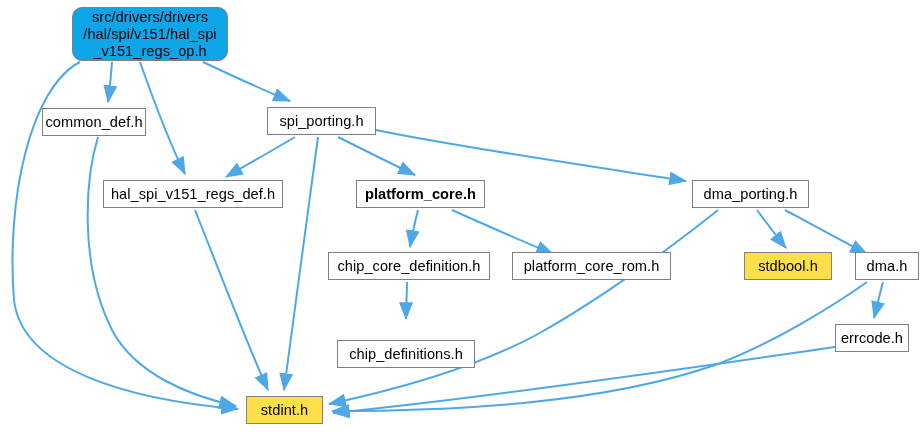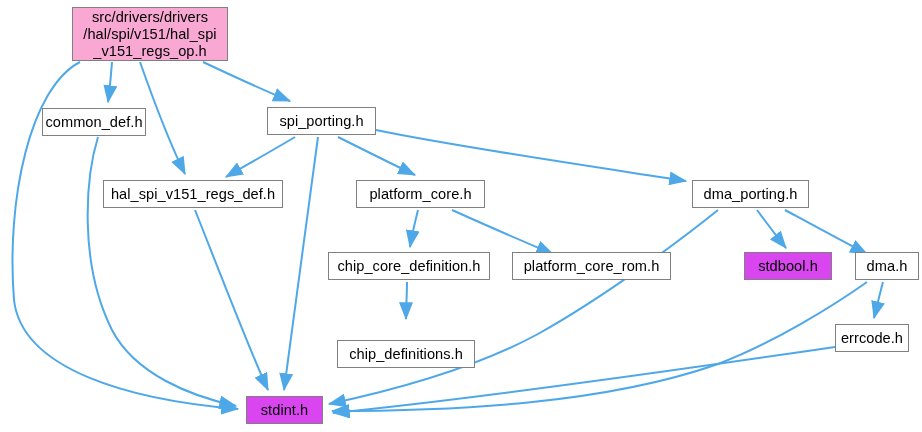--- a/index.html
+++ b/index.html
@@ -31,22 +31,22 @@
     font-size: 14.6px;
     line-height: 17px;
     display: flex;
     align-items: center;
     justify-content: center;
     text-align: center;
     white-space: pre-line;
     letter-spacing: 0.05px;
     z-index: 5;
   }
-  .node.gray  { background: #d946ef; }
-  .node.root  { background: #f9a8d4; }
+  .node.gray  { background: #fde047; }
+  .node.root  { background: #0ea5e9; border-radius: 10px; }
 </style>
 </head>
 <body>
 
 <div id="graph-root">
 
   <svg id="edge-layer" viewBox="0 0 922 432" xmlns="http://www.w3.org/2000/svg">
     <defs>
       <marker id="arrowhead" markerWidth="9" markerHeight="7" refX="8.4" refY="3.5" orient="auto" markerUnits="strokeWidth">
         <path d="M 0,0 L 9,3.5 L 0,7 z" fill="#4ea8e8"></path>
@@ -75,21 +75,21 @@
       </g>
   </svg>
 
   <div id="nodes-layer">
       <div class="node root" style="left: 72px; top: 7px; width: 156px; height: 54px;">src/drivers/drivers
 /hal/spi/v151/hal_spi
 _v151_regs_op.h</div>
       <div class="node" style="left: 42px; top: 108px; width: 104px; height: 28px;">common_def.h</div>
       <div class="node" style="left: 267px; top: 107px; width: 109px; height: 28px;">spi_porting.h</div>
       <div class="node" style="left: 103px; top: 180px; width: 180px; height: 28px;">hal_spi_v151_regs_def.h</div>
-      <div class="node" style="left: 356px; top: 180px; width: 129px; height: 28px;">platform_core.h</div>
+      <div class="node" style="left: 356px; top: 180px; width: 129px; height: 28px; font-weight: bold;">platform_core.h</div>
       <div class="node" style="left: 692px; top: 180px; width: 117px; height: 28px;">dma_porting.h</div>
       <div class="node" style="left: 328px; top: 252px; width: 162px; height: 28px; text-align: center;">chip_core_definition.h</div>
       <div class="node" style="left: 512px; top: 252px; width: 159px; height: 28px;">platform_core_rom.h</div>
       <div class="node gray" style="left: 744px; top: 252px; width: 88px; height: 28px;">stdbool.h</div>
       <div class="node" style="left: 855px; top: 252px; width: 64px; height: 28px;">dma.h</div>
       <div class="node" style="left: 337px; top: 324px; width: 138px; height: 28px; margin-top: 16px;">chip_definitions.h</div>
       <div class="node" style="left: 835px; top: 324px; width: 74px; height: 28px;">errcode.h</div>
       <div class="node gray" style="left: 246px; top: 396px; width: 77px; height: 28px;">stdint.h</div>
     </div>
 

